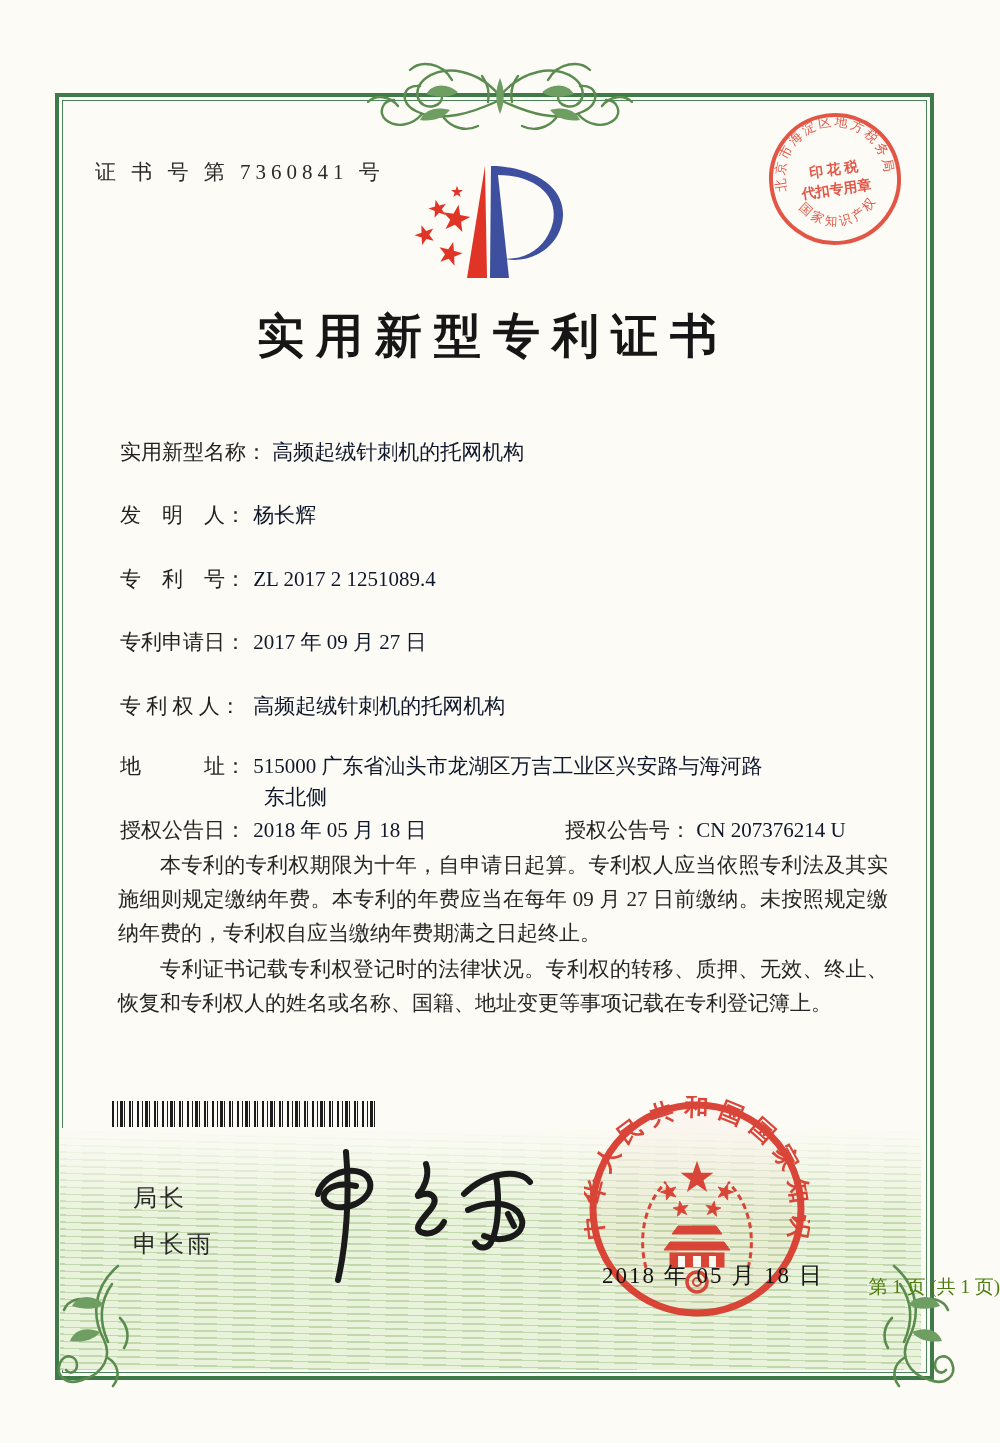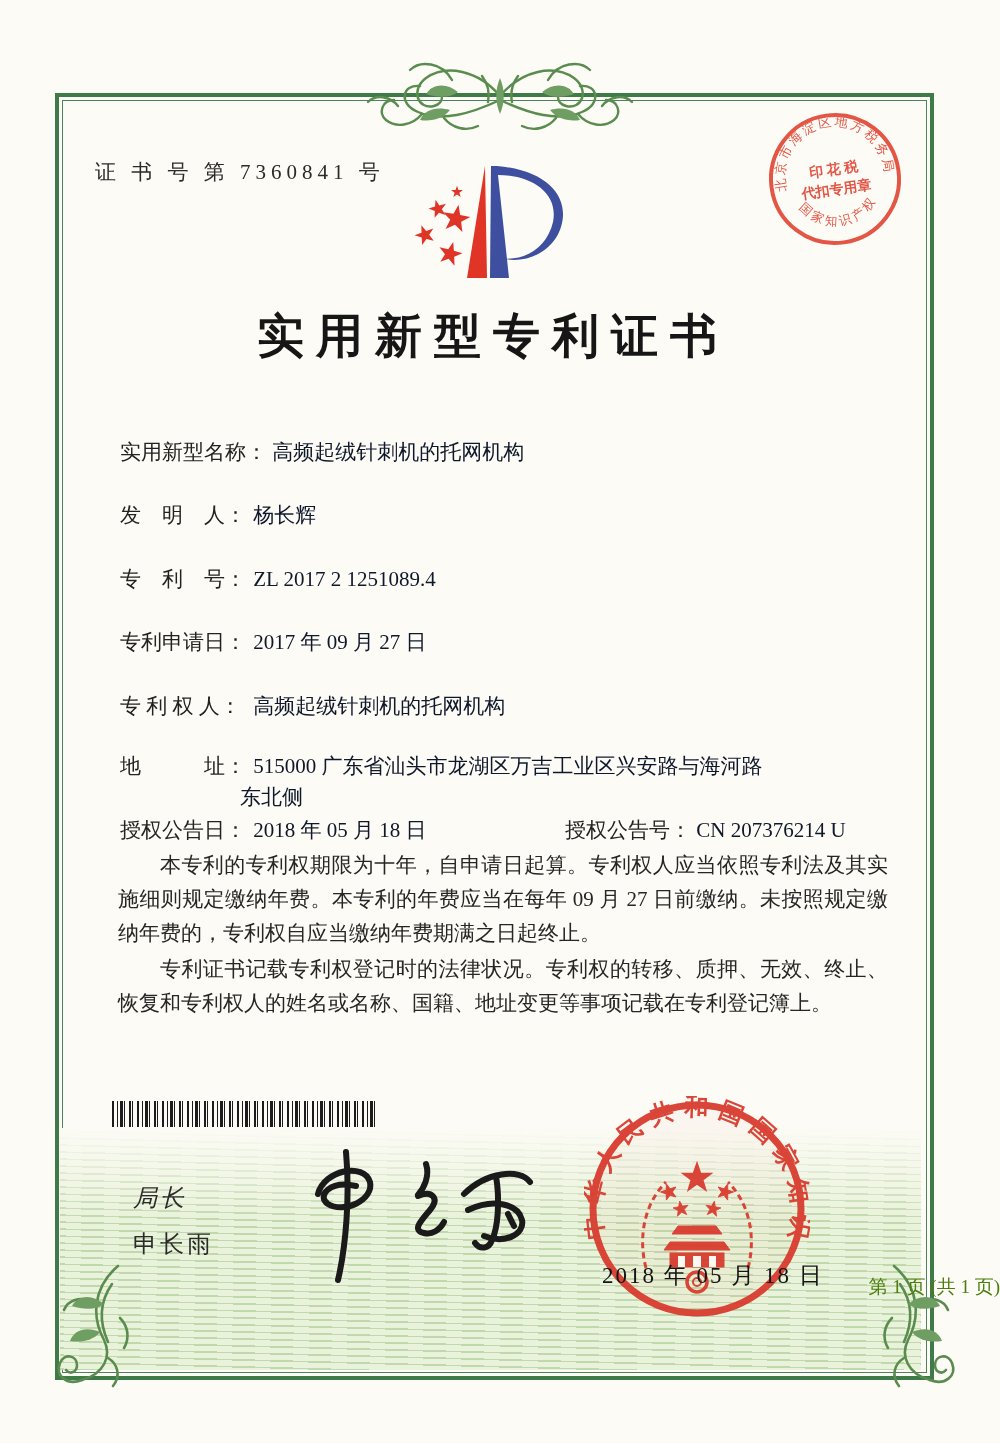--- a/index.html
+++ b/index.html
@@ -20,35 +20,35 @@
       repeating-linear-gradient(1.5deg, rgba(128,174,99,.38) 0 1.6px, rgba(128,174,99,0) 1.6px 7px);
   }
   .cert-no{position:absolute;left:95px;top:158px;font-size:21px;letter-spacing:5px;color:#2a2a2a;}
   .title{position:absolute;left:0;right:14px;top:305px;text-align:center;font-size:47px;font-weight:bold;letter-spacing:12px;color:#161616;}
   .logo{position:absolute;left:403px;top:152px;}
   .tax-stamp{position:absolute;left:762px;top:106px;transform:rotate(-8deg);opacity:.88;}
   .fields{position:absolute;left:120px;top:0;width:770px;font-size:21px;}
   .frow{position:absolute;left:0;white-space:nowrap;}
   .frow .lab{display:inline-block;min-width:128px;color:#222;}
   .frow .val{color:#0f172a;}
-  .addr2{position:absolute;left:120px;}
+  .addr2{position:absolute;left:144px;}
   .grant-right{position:absolute;left:445px;}
   .paras{position:absolute;left:118px;top:848px;width:770px;font-size:21px;line-height:34px;text-align:justify;color:#262626;}
   .paras p{margin:0 0 2px 0;text-indent:2em;}
   .barcode{
     position:absolute;left:112px;top:1101px;width:266px;height:26px;
     background-image:repeating-linear-gradient(90deg,
       #1c1c1c 0 2px, transparent 2px 5px,
       #1c1c1c 5px 6px, transparent 6px 8px,
       #1c1c1c 8px 11px, transparent 11px 12px,
       #1c1c1c 12px 13px, transparent 13px 17px,
       #1c1c1c 17px 19px, transparent 19px 20px,
       #1c1c1c 20px 21px, transparent 21px 25px);
   }
-  .sig-title{position:absolute;left:133px;top:1182px;font-size:24px;letter-spacing:3px;font-family:"Liberation Sans","DejaVu Sans",sans-serif;color:#2a2a2a;font-style:italic;}
+  .sig-title{position:absolute;left:133px;top:1182px;font-size:24px;letter-spacing:3px;font-family:"Liberation Sans","DejaVu Sans",sans-serif;color:#2a2a2a;}
   .sig-name{position:absolute;left:133px;top:1228px;font-size:24px;letter-spacing:3px;font-family:Liberation Sans, sans-serif;color:#2a2a2a;}
   .signature{position:absolute;left:268px;top:1138px;}
   .big-seal{position:absolute;left:584px;top:1096px;opacity:.93;}
   .seal-date{position:absolute;left:602px;top:1260px;font-size:23px;letter-spacing:2px;color:#141414;z-index:5;}
   .footer{position:absolute;left:0;right:0;top:1274px;text-align:right;font-size:19px;color:#4d7c0f;}
   .orn{position:absolute;}
   svg text{font-family:"Liberation Serif","DejaVu Serif",serif;}
 </style>
 </head>
 <body>

